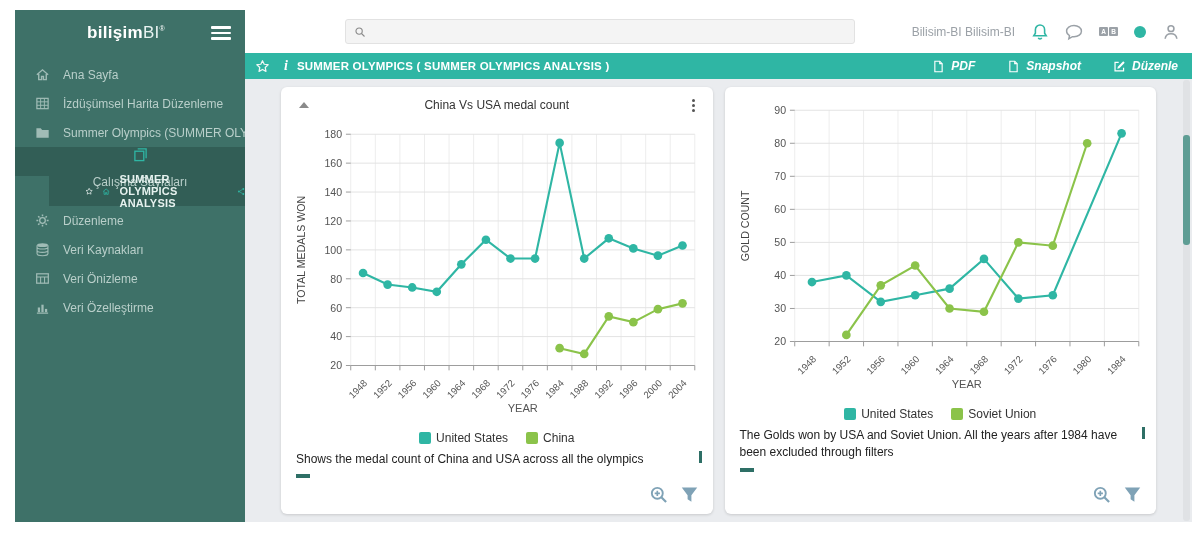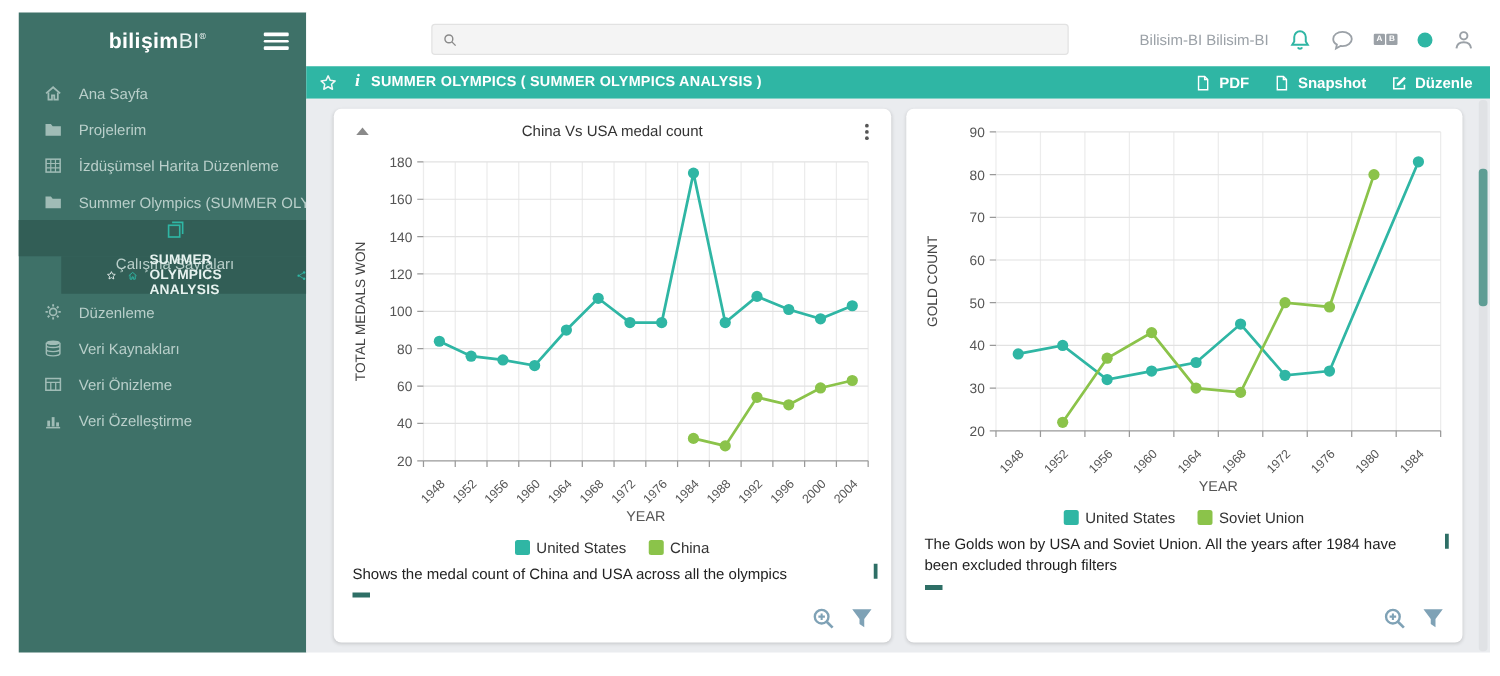--- a/index.html
+++ b/index.html
@@ -37,26 +37,26 @@
   .ic-gray { color:#9BA1A7; }
   .lang-badge { display:flex; gap:1px; }
   .lang-badge span { width:9px; height:9px; background:#9BA1A7; color:#fff; font-size:6.5px; font-weight:bold; display:flex; align-items:center; justify-content:center; border-radius:1px; }
   .status-dot { width:12px; height:12px; border-radius:50%; background:#2FB6A4; }
 
   
   .tealbar { position:absolute; left:245px; top:53px; right:8px; height:26px; background:#2FB6A4; color:#fff; display:flex; align-items:center; padding:0 14px 0 10px; }
   .tealbar .ic { width:15px; height:15px; }
   .tb-info { font-family:"Liberation Serif", serif; font-weight:bold; font-style:italic; font-size:14px; margin-left:14px; }
   .tb-title { margin-left:9px; font-size:11.5px; font-weight:bold; letter-spacing:.2px; }
-  .tb-right { margin-left:auto; display:flex; align-items:center; gap:20px; }
+  .tb-right { margin-left:auto; display:flex; align-items:center; gap:32px;font-style:italic; }
   .tb-btn { display:flex; align-items:center; gap:6px; font-size:12px; font-weight:bold; cursor:pointer; }
   .tb-btn .ic { width:13px; height:13px; }
 
   
-  .content { position:absolute; left:245px; top:79px; right:8px; bottom:19px; background:#EAECEF; display:flex; gap:12px; padding:8px 22px; }
+  .content { position:absolute; left:245px; top:79px; right:8px; bottom:19px; background:#EAECEF; display:flex; gap:12px; padding:8px 36px; }
   .card { flex:1; background:#fff; border-radius:6px; box-shadow:0 1px 3px rgba(0,0,0,.15); position:relative; padding:6px 10px; }
   .card-head { height:24px; position:relative; display:flex; align-items:center; }
   .collapse-arrow { width:0; height:0; border-left:5px solid transparent; border-right:5px solid transparent; border-bottom:6px solid #8a8a8a; margin-left:8px; cursor:pointer; }
   .card-title { position:absolute; left:0; right:0; text-align:center; font-size:12px; color:#333; }
   .kebab { margin-left:auto; margin-right:6px; cursor:pointer; padding:2px; }
   .kebab i { display:block; width:3px; height:3px; border-radius:50%; background:#555; margin:2px 0; }
   .chart-svg { display:block; width:100%; height:312px; }
   .legend { display:flex; justify-content:center; gap:18px; height:18px; align-items:center; }
   .legend-item { display:flex; align-items:center; gap:5px; font-size:12px; color:#333; cursor:pointer; }
   .legend-swatch { width:12px; height:12px; border-radius:2px; }
@@ -86,26 +86,20 @@
           <span></span>
         </div>
     </div>
     <nav class="nav" id="nav">
         <div class="nav-row">
           <svg class="ic " viewBox="0 0 16 16">
             <path d="M2 8.2 8 3l6 5.2" fill="none" stroke="currentColor" stroke-width="1.5"></path>
             <path d="M4 7.5V13.5h3v-3.5h2v3.5h3V7.5" fill="none" stroke="currentColor" stroke-width="1.5"></path>
           </svg>
           <span>Ana Sayfa</span>
-        </div>
-        <div class="nav-row">
-          <svg class="ic " viewBox="0 0 16 16">
-            <path d="M1.5 3.5h4.6l1.5 1.8h7v8.2H1.5z" fill="currentColor"></path>
-          </svg>
-          <span>Projelerim</span>
         </div>
         <div class="nav-row">
           <svg class="ic " viewBox="0 0 16 16">
             <rect x="2" y="2.5" width="12" height="11" fill="none" stroke="currentColor" stroke-width="1.3"></rect>
             <path d="M2 6.2h12M2 9.9h12M6 2.5v11M10 2.5v11" stroke="currentColor" stroke-width="1"></path>
           </svg>
           <span>İzdüşümsel Harita Düzenleme</span>
         </div>
         <div class="nav-row">
           <svg class="ic " viewBox="0 0 16 16">

